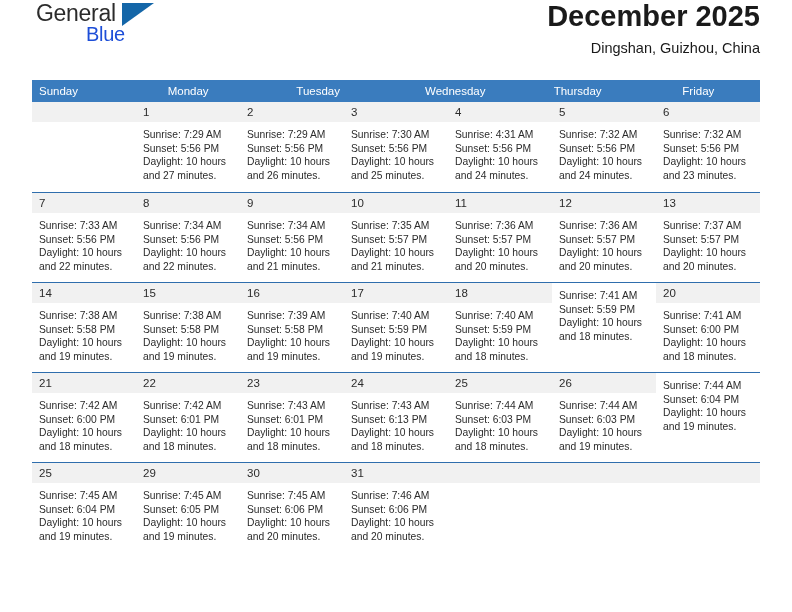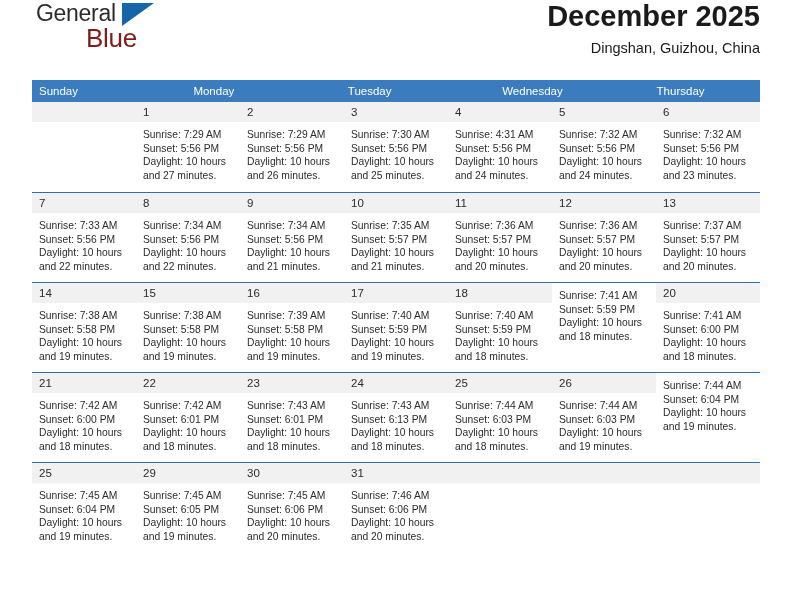--- a/index.html
+++ b/index.html
@@ -44,22 +44,22 @@
     top: 0px;
     font-size: 23px;
     color: #2b2b2b;
     letter-spacing: -0.3px;
     font-weight: 400;
   }
   .brand-blue {
     position: absolute;
     left: 54px;
     top: 23px;
-    font-size: 26px;
-    color: #7f1d1d;
+    font-size: 20px;
+    color: #1d4ed8;
     letter-spacing: -0.3px;
     font-weight: 400;
   }
   .brand-triangle {
     position: absolute;
     left: 90px;
     top: 3px;
     width: 0;
     height: 0;
     border-left: 32px solid #1466a8;
@@ -86,21 +86,21 @@
   }
 
   
   .calendar {
     width: 728px;
     margin-top: 8px;
   }
 
   .weekdays {
     display: grid;
-    grid-template-columns: repeat(5, 1fr);
+    grid-template-columns: repeat(6, 1fr);
     background: #3a7cbe;
     height: 22px;
     gap: 44px;
   }
   .weekday {
     color: #ffffff;
     font-size: 11.5px;
     line-height: 22px;
     padding-left: 7px;
     box-sizing: border-box;
@@ -166,20 +166,21 @@
   </div>
 
   <div class="calendar">
 
     <div class="weekdays">
       <div class="weekday">Sunday</div>
       <div class="weekday">Monday</div>
       <div class="weekday">Tuesday</div>
       <div class="weekday">Wednesday</div>
       <div class="weekday">Thursday</div>
+      <div class="weekday">Friday</div>
       <div class="weekday">Saturday</div>
     </div>
 
     <div id="weeks-host">
         <div class="week">
           <div class="day empty">
             <div class="day-num-band">
               <div class="day-num"></div>
             </div>
             <div class="day-body">

